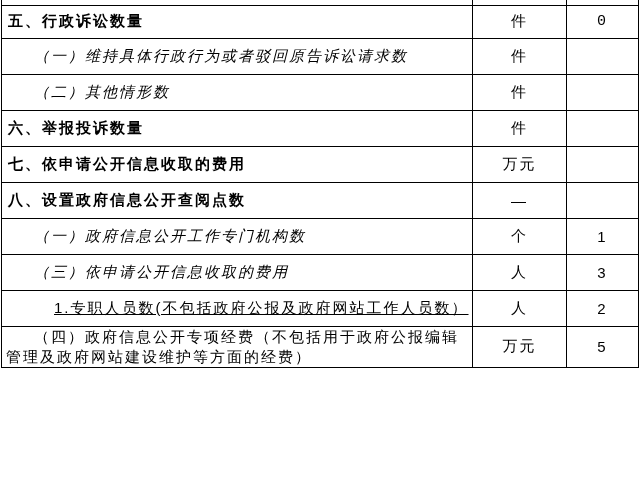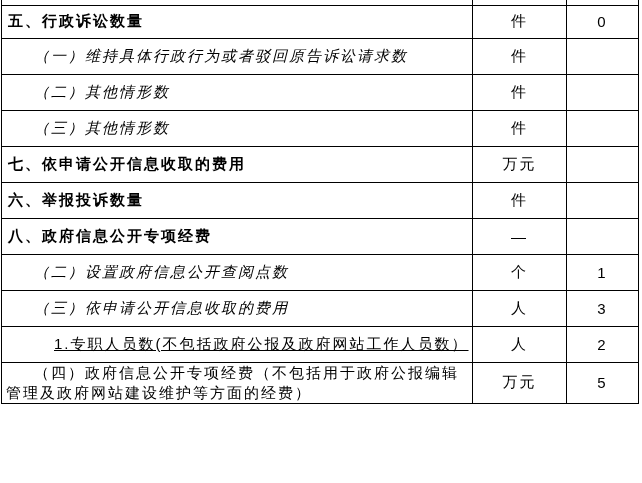--- a/index.html
+++ b/index.html
@@ -19,21 +19,21 @@
     border: 1px solid #000000;
     color: #000000;
     font-size: 15px;
     letter-spacing: 2px;
     vertical-align: middle;
     overflow: hidden;
   }
   tr.sliver { height: 5px; }
   tr.sliver td { border-top: none; }
   tr.row { height: 36px; }
-  tr.row-first { height: 33px; }
+  tr.row-first { height: 33px; font-family: Liberation Mono, monospace; }
   tr.row-tall { height: 36px; }
   td.label { text-align: left; padding-left: 6px; }
   tr.lvl1 td.label { font-weight: bold; padding-left: 6px; }
   tr.lvl2 td.label { padding-left: 32px; font-style: italic; }
   tr.lvl3 td.label { padding-left: 52px; text-decoration: underline; }
   tr.wrap td.label {
     padding-left: 4px;
     text-indent: 28px;
     line-height: 20px;
   }
@@ -62,42 +62,37 @@
     <tr class="row lvl2">
       <td class="label">（一）维持具体行政行为或者驳回原告诉讼请求数</td>
       <td class="unit">件</td>
       <td class="value"></td>
     </tr>
     <tr class="row lvl2">
       <td class="label">（二）其他情形数</td>
       <td class="unit">件</td>
       <td class="value"></td>
     </tr>
-    <tr class="row lvl2">
-      <td class="label">（三）其他情形数</td>
+    <tr class="row lvl1">
+      <td class="label">六、举报投诉数量</td>
       <td class="unit">件</td>
       <td class="value"></td>
     </tr>
     <tr class="row lvl1">
       <td class="label">七、依申请公开信息收取的费用</td>
       <td class="unit">万元</td>
       <td class="value"></td>
     </tr>
     <tr class="row lvl1">
-      <td class="label">六、举报投诉数量</td>
-      <td class="unit">件</td>
-      <td class="value"></td>
-    </tr>
-    <tr class="row lvl1">
-      <td class="label">八、政府信息公开专项经费</td>
+      <td class="label">八、设置政府信息公开查阅点数</td>
       <td class="unit">—</td>
       <td class="value"></td>
     </tr>
     <tr class="row lvl2">
-      <td class="label">（二）设置政府信息公开查阅点数</td>
+      <td class="label">（一）政府信息公开工作专门机构数</td>
       <td class="unit">个</td>
       <td class="value">1</td>
     </tr>
     <tr class="row lvl2">
       <td class="label">（三）依申请公开信息收取的费用</td>
       <td class="unit">人</td>
       <td class="value">3</td>
     </tr>
     <tr class="row lvl3">
       <td class="label">1.专职人员数(不包括政府公报及政府网站工作人员数）</td>

